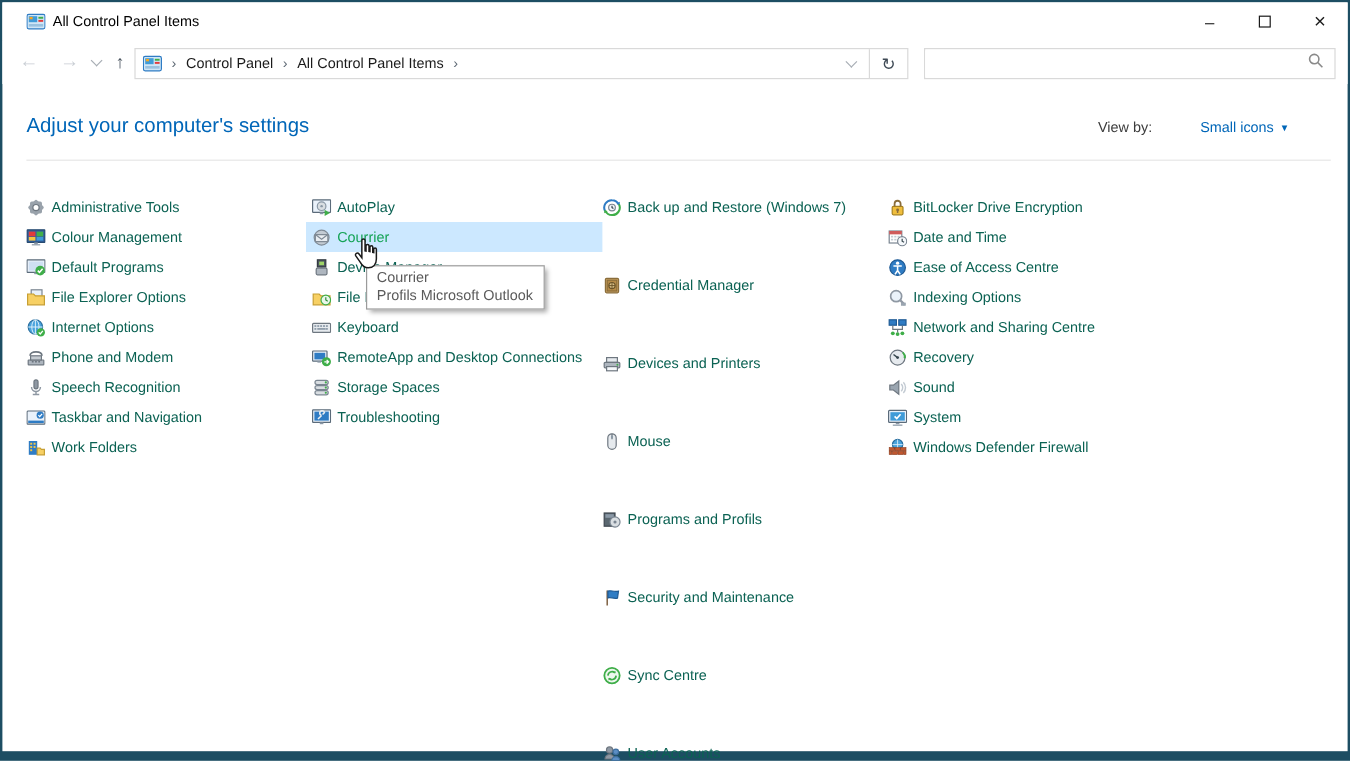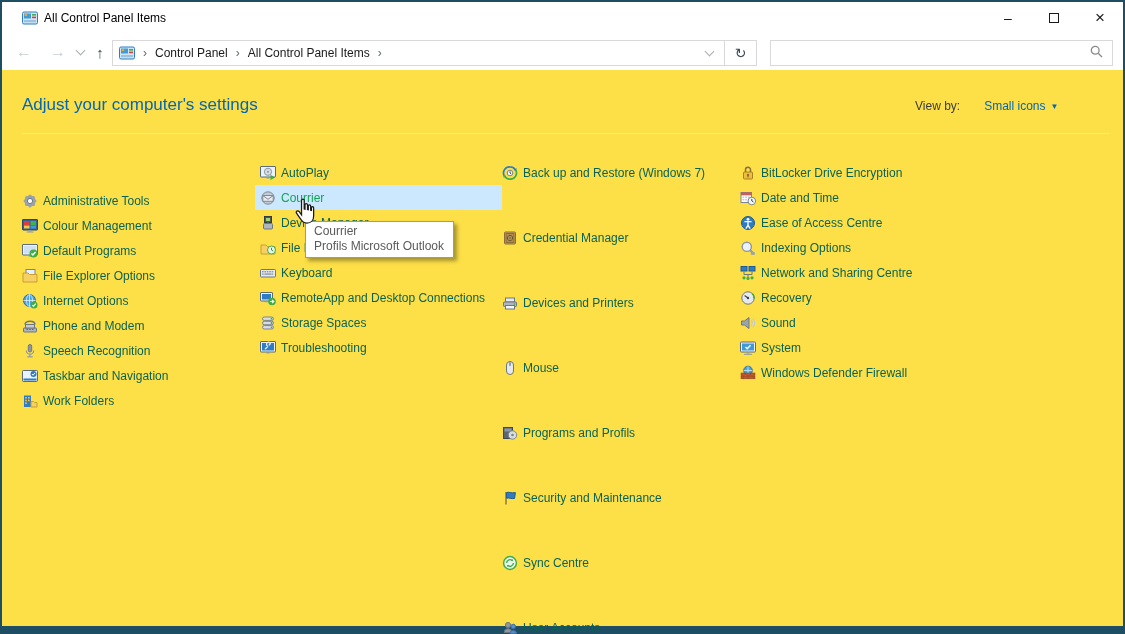--- a/index.html
+++ b/index.html
@@ -5,21 +5,21 @@
   * { box-sizing: border-box; margin: 0; padding: 0; }
   html,body { width:1125px; height:634px; }
   body {
     position: relative;
     background: #1d4e63;
     font-family: "Liberation Sans", "DejaVu Sans", sans-serif;
     overflow: hidden;
   }
   #window {
     position: absolute; left:2px; top:2px; right:2px; bottom:8px;
-    background:#fde047;
+    background:#ffffff;
   }
   
   .titlebar { position:absolute; left:0; top:0; right:0; height:32px; background:#fff; }
   .titlebar .app-icon { position:absolute; left:20px; top:8px; width:16px; height:16px; }
   .titlebar .title { position:absolute; left:42px; top:9px; font-size:12px; color:#000; }
   .win-controls { position:absolute; right:0; top:0; height:32px; display:flex; }
   .win-btn { width:46px; height:32px; display:flex; align-items:center; justify-content:center;
              color:#1a1a1a; font-size:14px; }
   .win-btn.close { font-size:17px; }
   .max-glyph { width:10px; height:10px; border:1px solid #1a1a1a; }
@@ -42,28 +42,28 @@
   .addr-refresh { width:32px; height:24px; border-left:1px solid #d9d9d9; display:flex;
                   align-items:center; justify-content:center; color:#3f4a55; font-size:14px; }
   .searchbox { position:absolute; left:768px; top:6px; width:343px; height:26px;
                border:1px solid #d9d9d9; background:#fff; display:flex; align-items:center; }
   .searchbox input { flex:1; border:none; outline:none; height:22px; padding:0 6px; font-size:12px;
                      font-family:"Liberation Sans","DejaVu Sans",sans-serif; }
   .searchbox .mag { margin-right:9px; flex:0 0 auto; }
   
   .page-heading { position:absolute; left:20px; top:93px; font-size:17px; color:#0066b8; font-weight:400; }
   .viewby { position:absolute; left:913px; top:97px; font-size:12px; display:flex; align-items:center; }
-  .viewby .lbl { color:#3c3c3c; margin-right:12px; }
+  .viewby .lbl { color:#3c3c3c; margin-right:28px; }
   .viewby .val { color:#0066b8;margin-left:12px; }
   .viewby .arr { color:#0066b8; font-size:8px; margin-left:5px; }
   .heading-sep { position:absolute; left:20px; right:14px; top:131px; height:1px; background:#e6e6e6; }
   
   .columns { position:absolute; left:20px; top:158px; display:flex; align-items:flex-start; }
   .cpl-col { display:flex; flex-direction:column; }
-  .cpl-col:nth-child(1){ width:238px;margin-top:28px; }
+  .cpl-col:nth-child(1){ width:238px; }
   .cpl-col:nth-child(2){ width:242px; }
   .cpl-col:nth-child(3){ width:238px;gap:40px; }
   .cpl-col:nth-child(4){ width:330px; }
   .cpl-item { height:25px; display:flex; align-items:center; padding-left:5px; margin-left:-5px;
               cursor:default; }
   .cpl-item .cpl-ic { width:16px; height:16px; margin-right:5px; flex:0 0 auto; }
   .cpl-item .cpl-lb { font-size:12px; color:#0b6253; white-space:nowrap; }
   .cpl-item.hot { background:#cce8ff; }
   .cpl-item.hot .cpl-lb { color:#15a356; }
   

